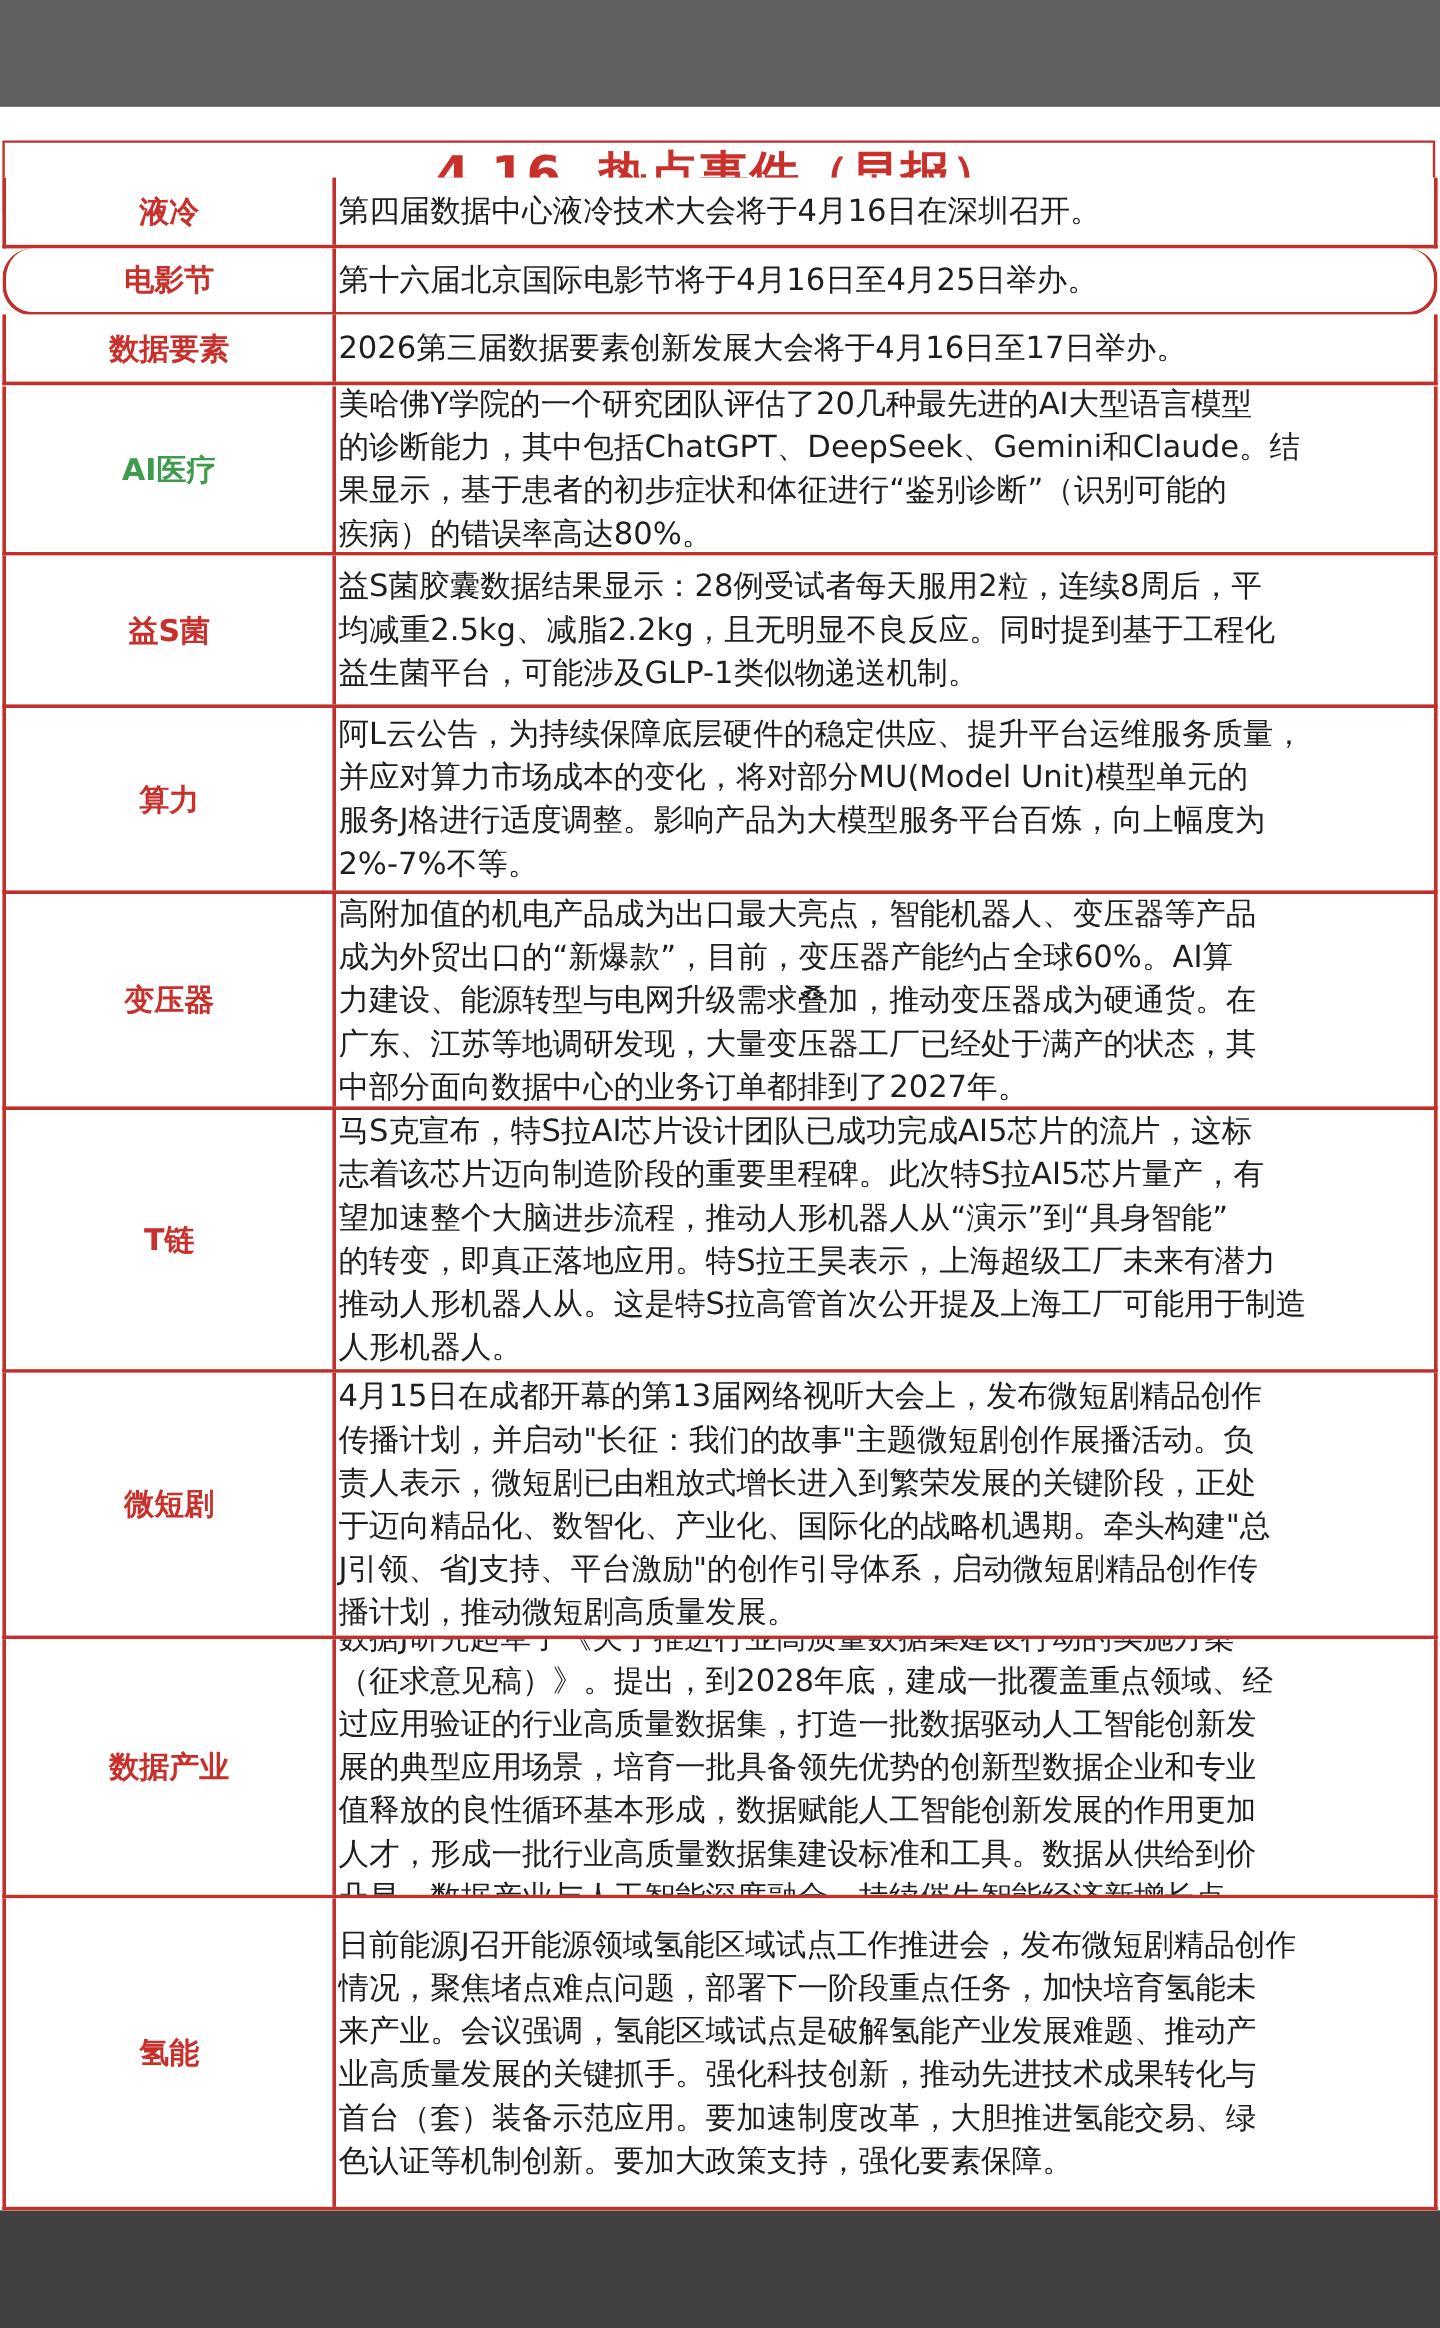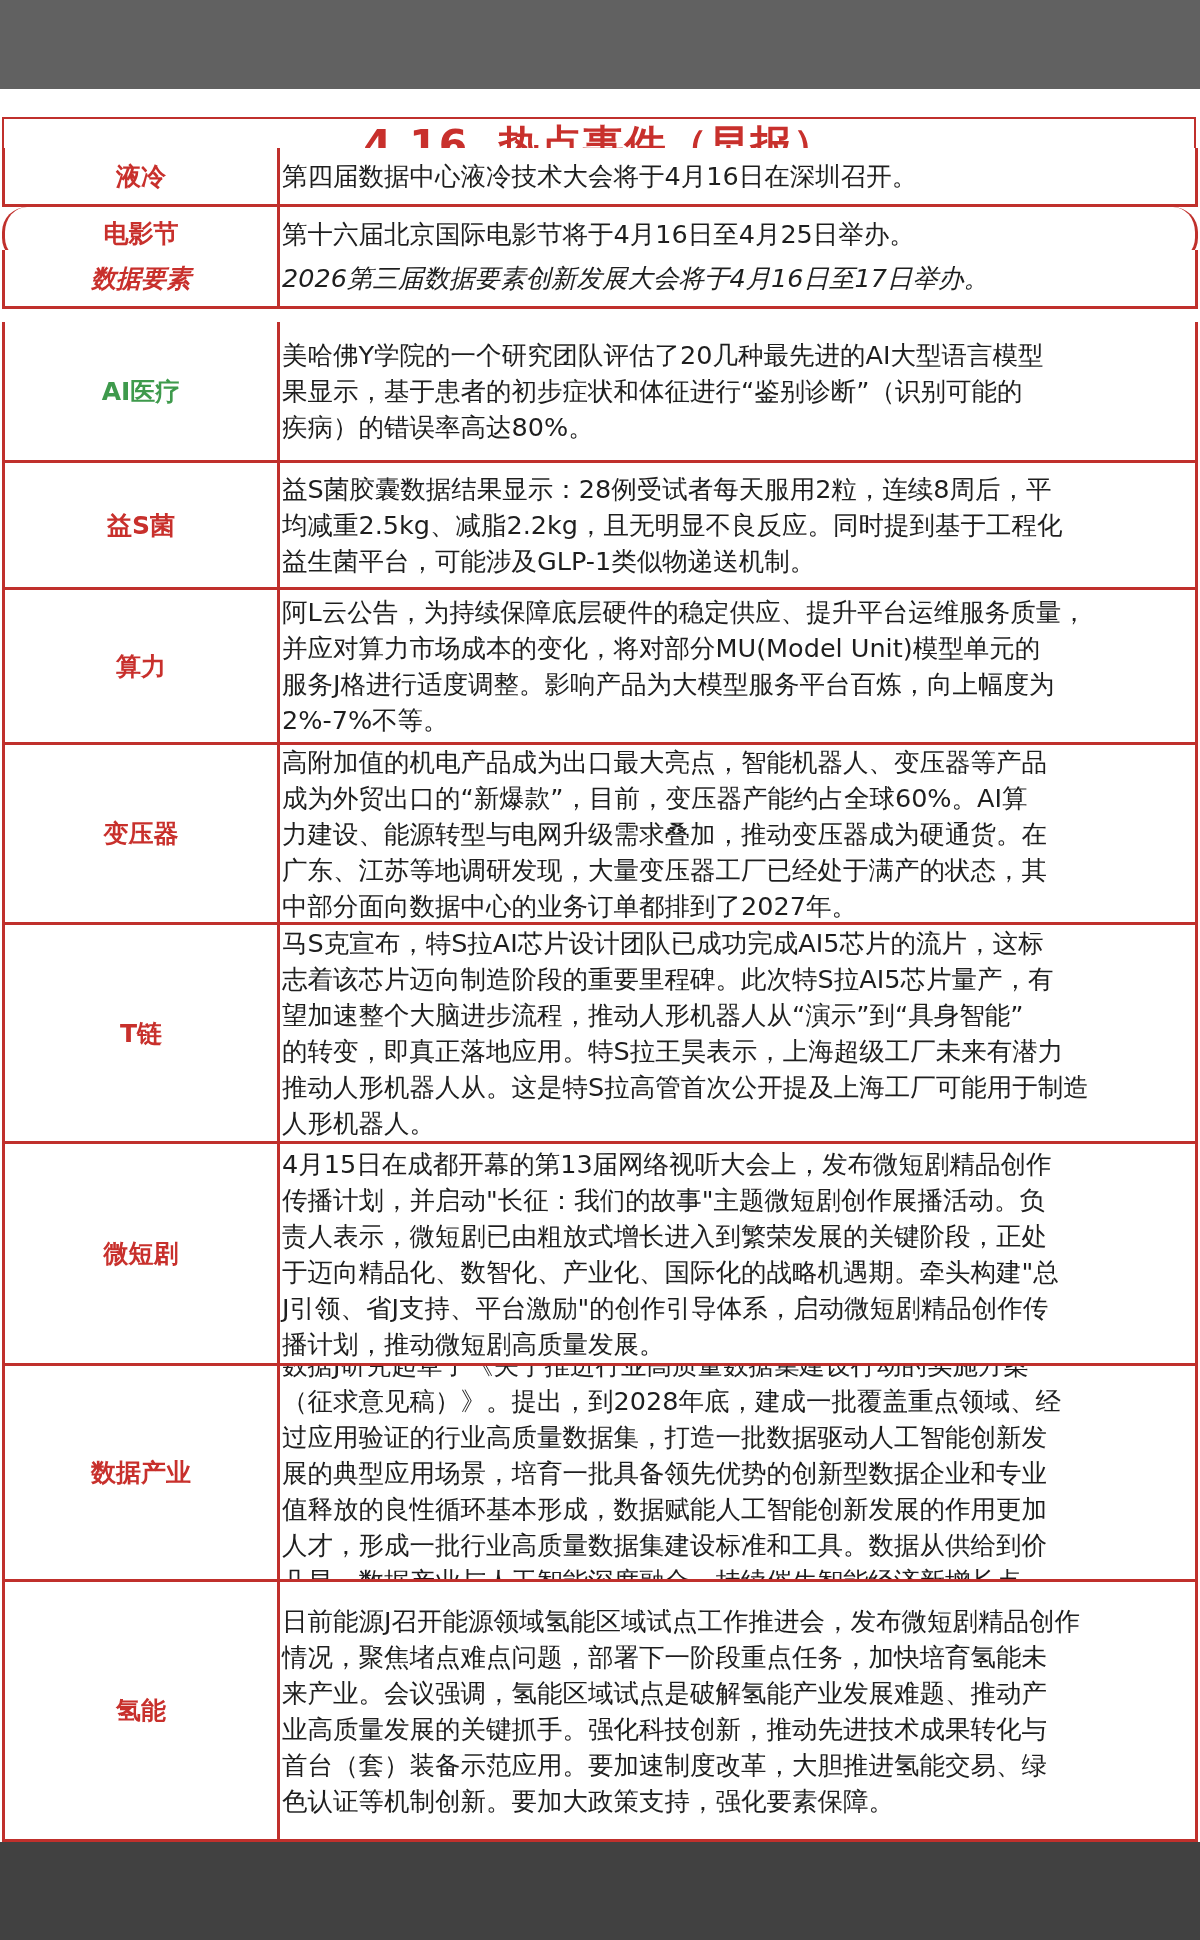--- a/index.html
+++ b/index.html
@@ -111,35 +111,36 @@
 
 <div class="row" style="top:207px;height:56px;border-radius:25px;">
   <div class="label-cell">
     <span class="label-text">电影节</span>
   </div>
   <div class="content-cell">
     <div class="line">第十六届北京国际电影节将于4月16日至4月25日举办。</div>
   </div>
 </div>
 
-<div class="row" style="top:250px;height:59px;font-style:italic;">
+<div class="row" style="top:262px;height:59px;">
   <div class="label-cell">
     <span class="label-text">数据要素</span>
   </div>
   <div class="content-cell">
     <div class="line">2026第三届数据要素创新发展大会将于4月16日至17日举办。</div>
   </div>
 </div>
 
 <div class="row" style="top:322px;height:141px;">
   <div class="label-cell">
     <span class="label-text green">AI医疗</span>
   </div>
   <div class="content-cell">
     <div class="line">美哈佛Y学院的一个研究团队评估了20几种最先进的AI大型语言模型</div>
+    <div class="line">的诊断能力，其中包括ChatGPT、DeepSeek、Gemini和Claude。结</div>
     <div class="line">果显示，基于患者的初步症状和体征进行“鉴别诊断”（识别可能的</div>
     <div class="line">疾病）的错误率高达80%。</div>
   </div>
 </div>
 
 <div class="row" style="top:463px;height:127px;">
   <div class="label-cell">
     <span class="label-text">益S菌</span>
   </div>
   <div class="content-cell">

